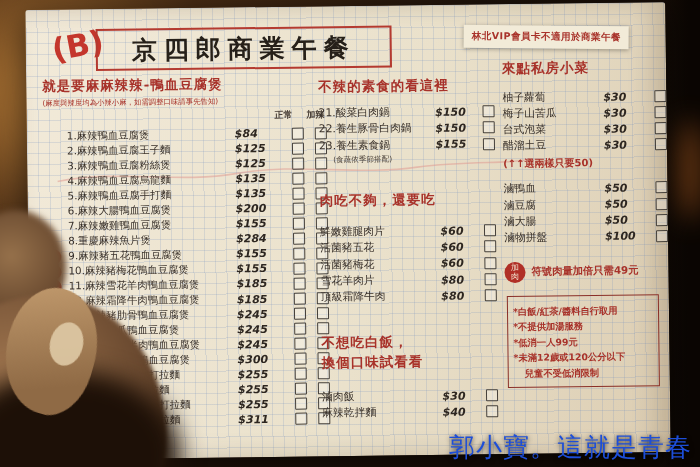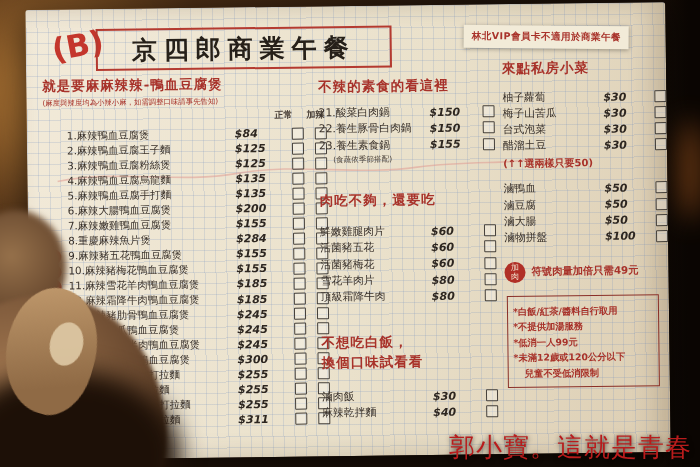--- a/index.html
+++ b/index.html
@@ -52,21 +52,21 @@
     background:#b02f26;color:#f3e8d4;display:flex;align-items:center;justify-content:center;}
   .badge i{font-style:normal;display:block;width:8px;font-size:6.3px;line-height:6.8px;
     word-break:break-all;text-align:center;}
   
   .mid-col{left:292px;top:66px;width:176px;height:380px;}
   .sec-veggie{position:absolute;top:6px;left:0;width:100%;}
   .sec-meat{position:absolute;top:120px;left:0;width:100%;}
   .sec-alt{position:absolute;top:262px;left:0;width:100%;}
   .vrow{display:flex;align-items:center;height:16.3px;font-size:10.8px;color:#38302a;}
   .vrow .lbl{flex:1;white-space:nowrap;overflow:hidden;}
-  .vrow .prc{width:42px;}
+  .vrow .prc{width:42px;text-align:center;}
   .item-note{font-size:7.6px;color:#4a4038;margin-left:14px;margin-top:1px;}
   .sec-gap{height:9px;}
   .alt-h2{margin-top:2px;}
   .alt-items{margin-top:17px;}
   
   .right-col{left:476px;top:56px;width:164px;}
   .rrow{display:flex;align-items:center;height:16.1px;font-size:10.8px;color:#38302a;}
   .rrow .lbl{flex:1;white-space:nowrap;overflow:hidden;}
   .rrow .prc{width:40px;}
   .combo-note{font-size:10px;font-weight:bold;color:#a8322a;margin:3px 0 10px;white-space:nowrap;}
@@ -88,21 +88,21 @@
   .finger{left:-34px;top:210px;width:100px;height:115px;z-index:5;filter:blur(3px);
     background:radial-gradient(circle at 45% 40%,#96714b,#5d3f28 80%);border-radius:50%;}
   .thumb{left:6px;top:288px;width:90px;height:126px;z-index:6;filter:blur(.6px);
     background:linear-gradient(160deg,#c29b6e,#8f6a45 75%);
     border-radius:46% 54% 42% 58%;transform:rotate(16deg);}
   .thumbnail{left:50px;top:322px;width:33px;height:44px;z-index:7;background:#dcc6a2;
     border-radius:50%;transform:rotate(14deg);opacity:.95;filter:blur(.4px);}
   .hand-shadow{left:-50px;top:370px;width:230px;height:170px;z-index:5;background:#1d1007;
     filter:blur(12px);border-radius:50%;}
   
-  .watermark{right:8px;bottom:2px;z-index:10;font-size:26px;color:#b91c1c;letter-spacing:1px;
+  .watermark{right:8px;bottom:2px;z-index:10;font-size:26px;color:#1d4ed8;letter-spacing:1px;
     text-shadow:0 1px 5px rgba(0,0,0,.8);white-space:nowrap;}
 </style>
 </head>
 <body>
 
 <div class="abs glow"></div>
 <div class="abs bg-right"></div>
 <div class="abs bokeh"></div>
 
 <div class="abs paper">

